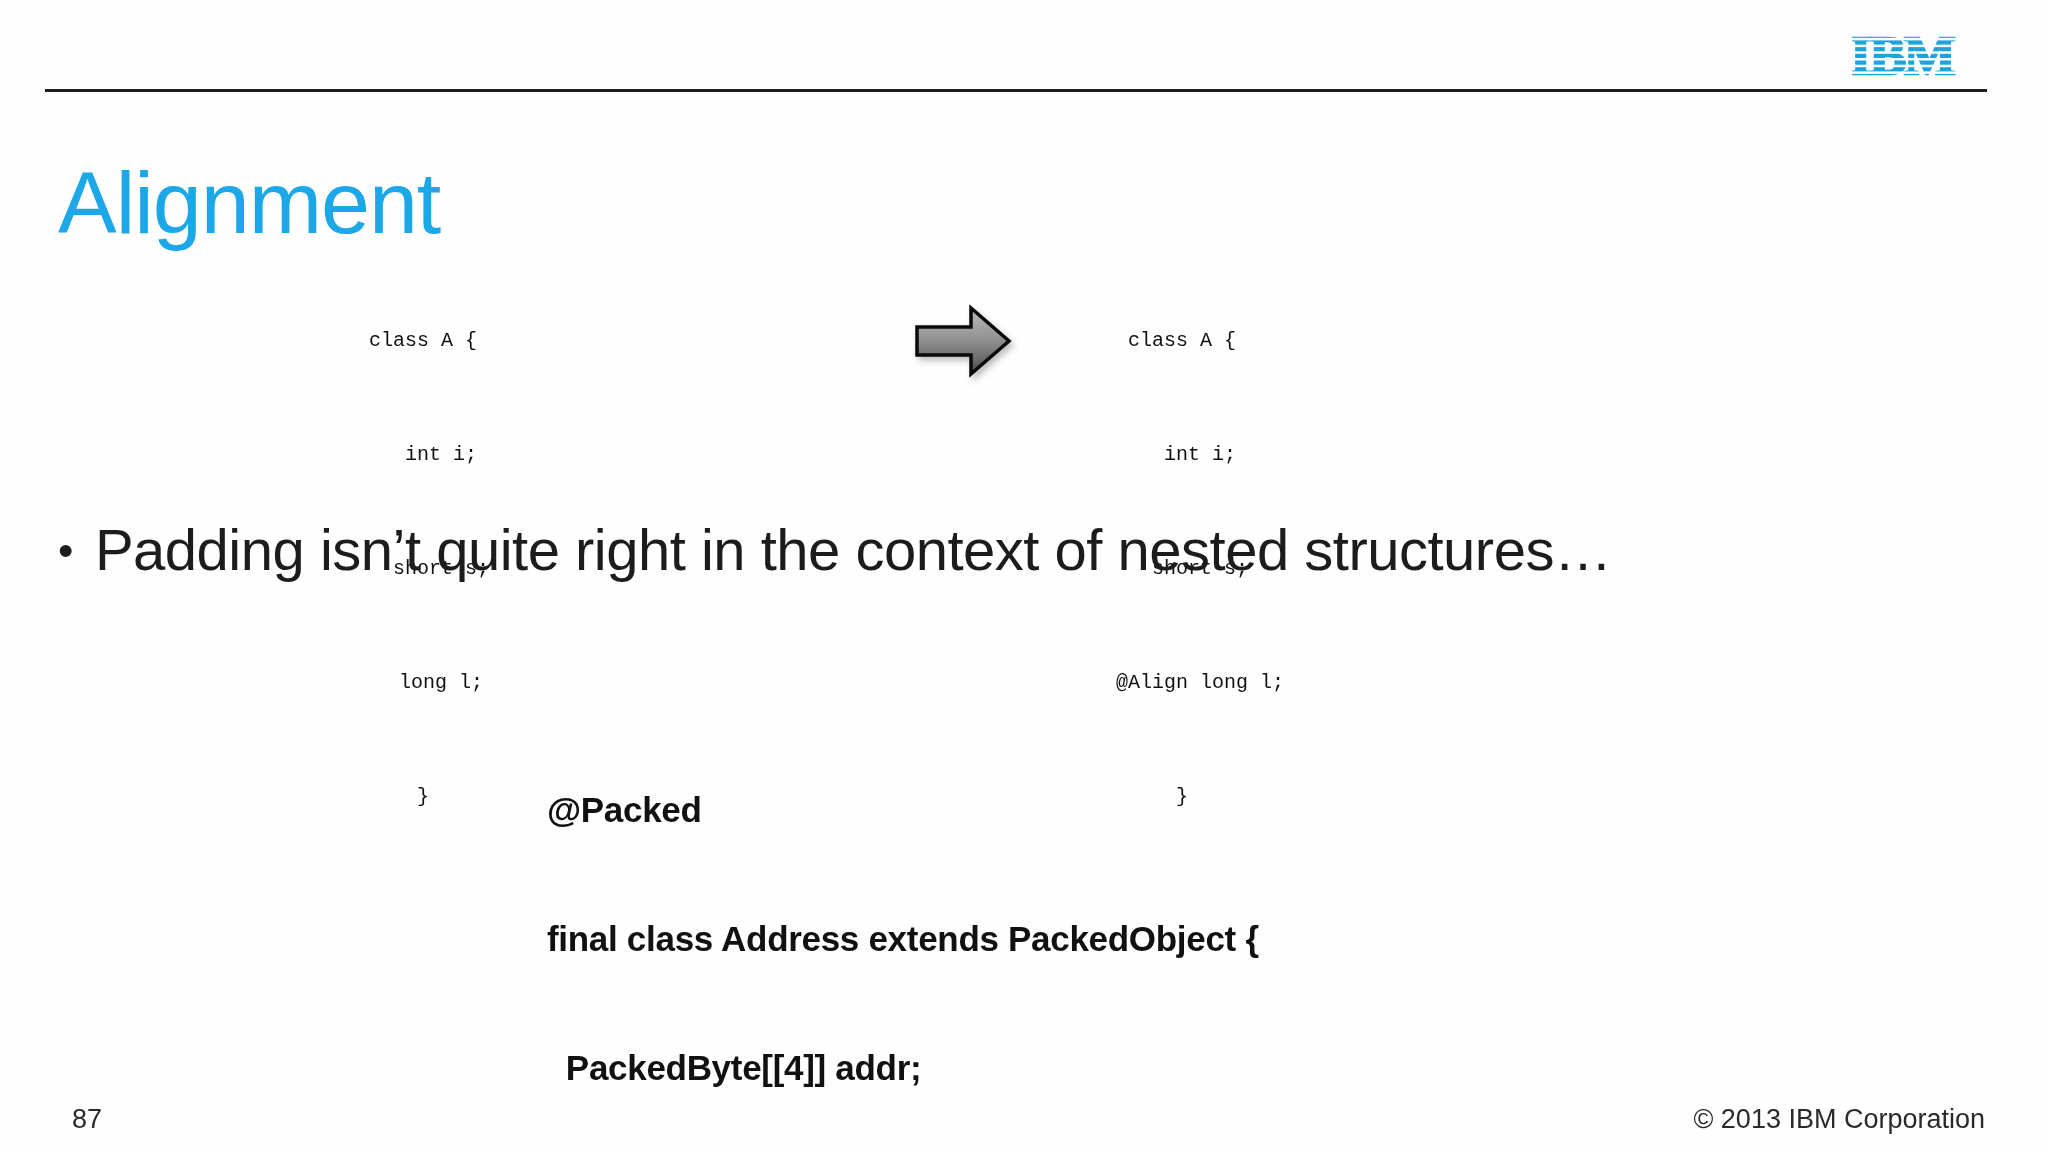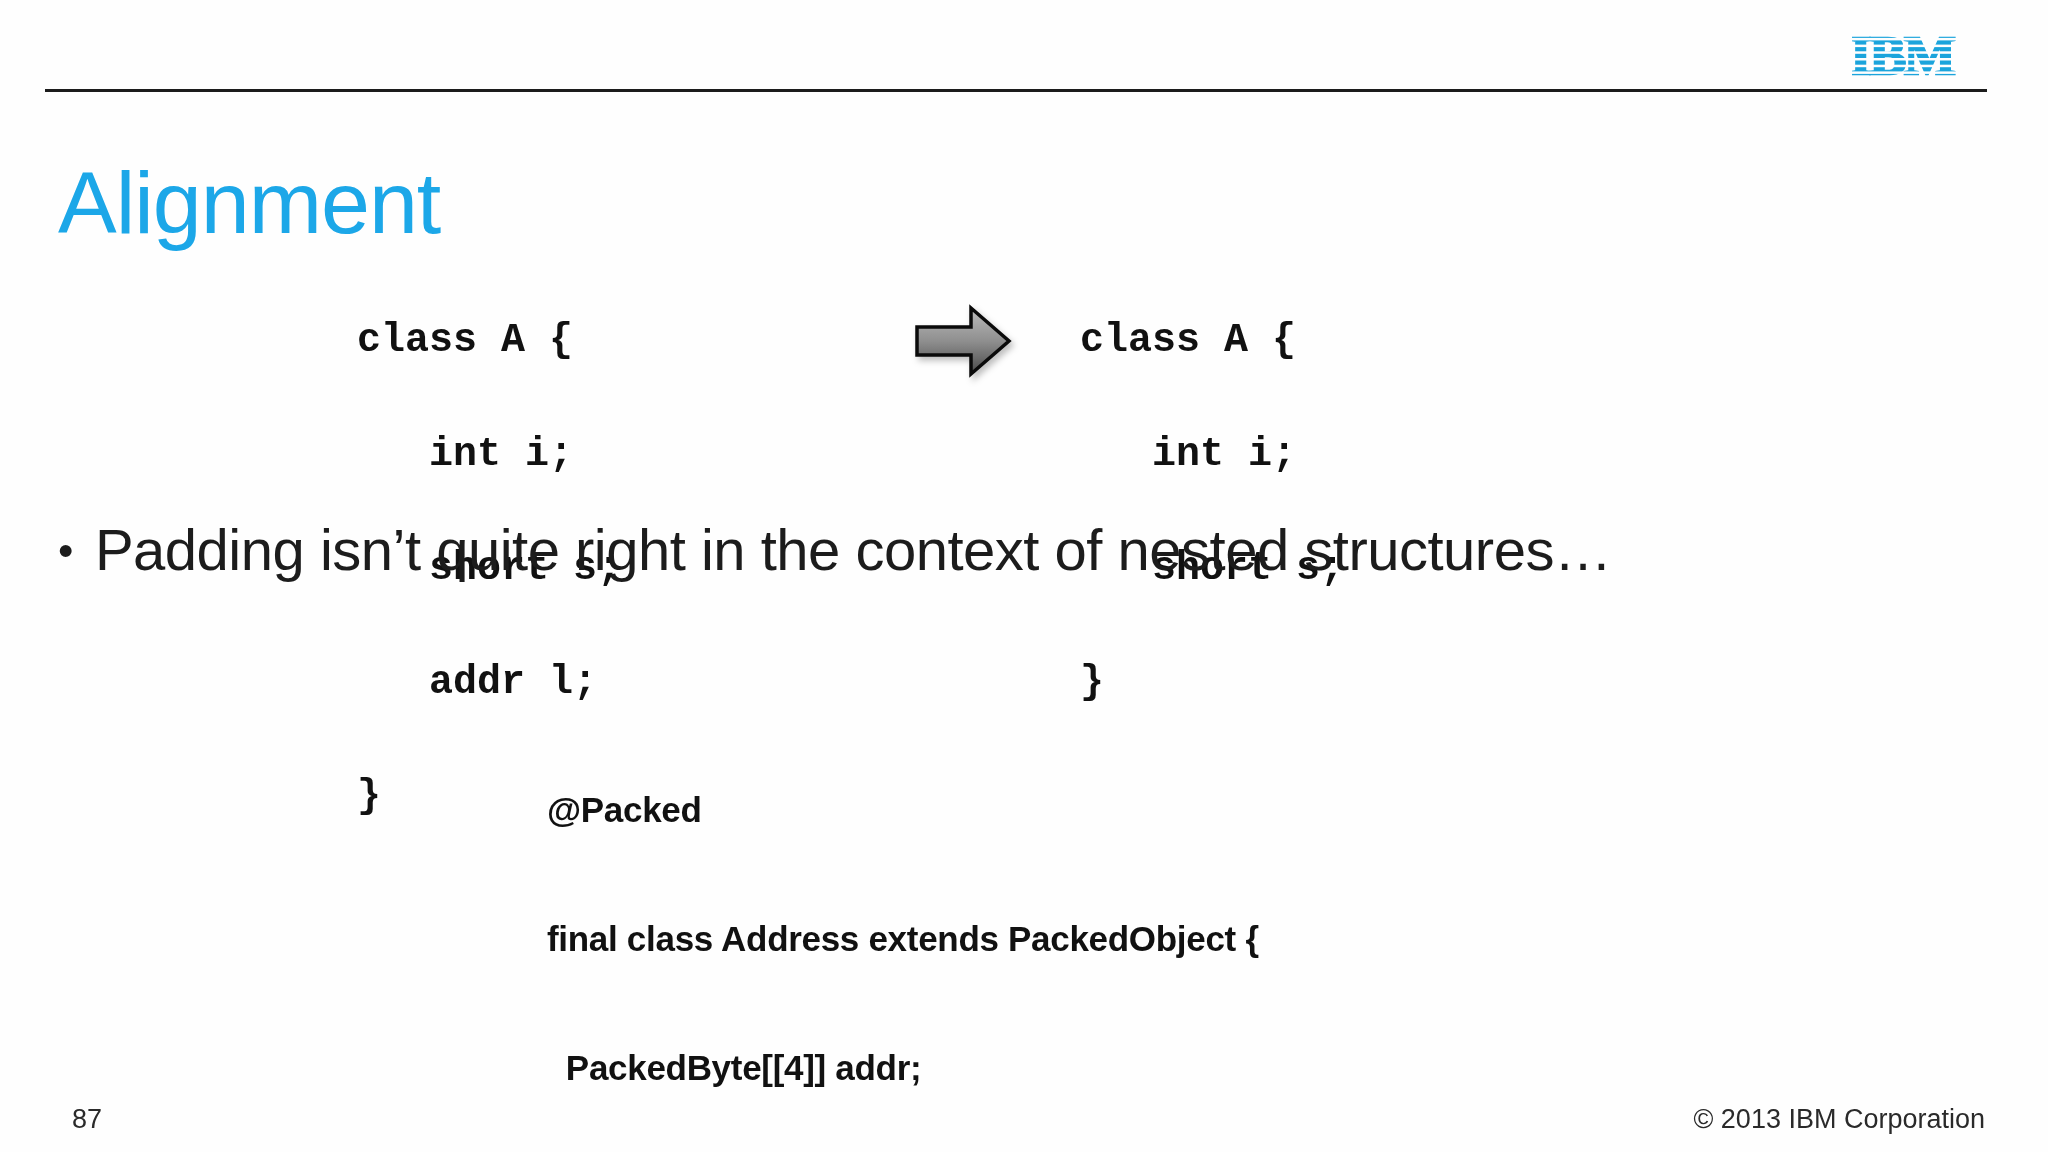--- a/index.html
+++ b/index.html
@@ -39,25 +39,26 @@
     line-height: 1.1;
     font-weight: 400;
     color: #1ca7e8;
     letter-spacing: -1px;
   }
 
   
   .mono-code {
     position: absolute;
     font-family: "Liberation Mono", "DejaVu Sans Mono", monospace;
-    font-weight: bold;
-    font-size: 40px;
+    font-weight: normal;
+    font-size: 20px;
     line-height: 38px;
     color: #111;
     white-space: pre;
+    text-align: center;
   }
   .mono-code .code-line { display: block; }
   .code-before { left: 357px; top: 246px; }
   .code-after  { left: 1080px; top: 246px; }
 
   .transform-arrow {
     position: absolute;
     left: 913px;
     top: 302px;
     filter: drop-shadow(3px 4px 3px rgba(0,0,0,0.25));
@@ -138,41 +139,42 @@
   </div>
 
   <div class="top-rule"></div>
 
   <h1 class="slide-title">Alignment</h1>
 
   <div class="mono-code code-before">
     <span class="code-line">class A {</span>
     <span class="code-line">   int i;</span>
     <span class="code-line">   short s;</span>
-    <span class="code-line">   addr l;</span>
+    <span class="code-line">   long l;</span>
     <span class="code-line">}</span>
   </div>
 
   <div class="transform-arrow">
     <svg width="102" height="78" viewBox="0 0 102 78">
       <defs>
         <linearGradient id="arrow-grad" x1="0" y1="0" x2="0" y2="1">
           <stop offset="0" stop-color="#bcbcbc"></stop>
           <stop offset="0.5" stop-color="#8f8f8f"></stop>
           <stop offset="1" stop-color="#4a4a4a"></stop>
         </linearGradient>
       </defs>
       <polygon points="4,25 58,25 58,6 96,39 58,72 58,53 4,53" fill="url(#arrow-grad)" stroke="#0a0a0a" stroke-width="3.5" stroke-linejoin="miter"></polygon>
     </svg>
   </div>
 
   <div class="mono-code code-after">
     <span class="code-line">class A {</span>
     <span class="code-line">   int i;</span>
     <span class="code-line">   short s;</span>
+    <span class="code-line">   @Align long l;</span>
     <span class="code-line">}</span>
   </div>
 
   <div class="bullet-line">
     <span class="bullet-marker">•</span>
     <span class="bullet-text">Padding isn’t quite right in the context of nested structures…</span>
   </div>
 
   <div class="nested-code">
     <div class="nested-block-1">

